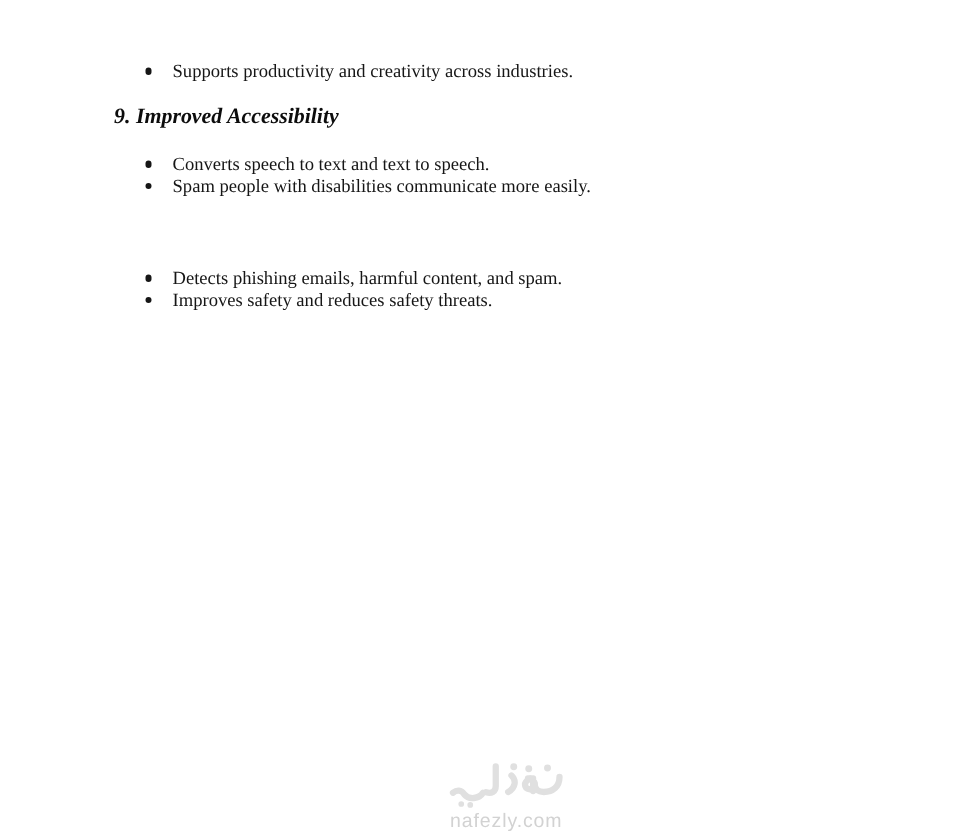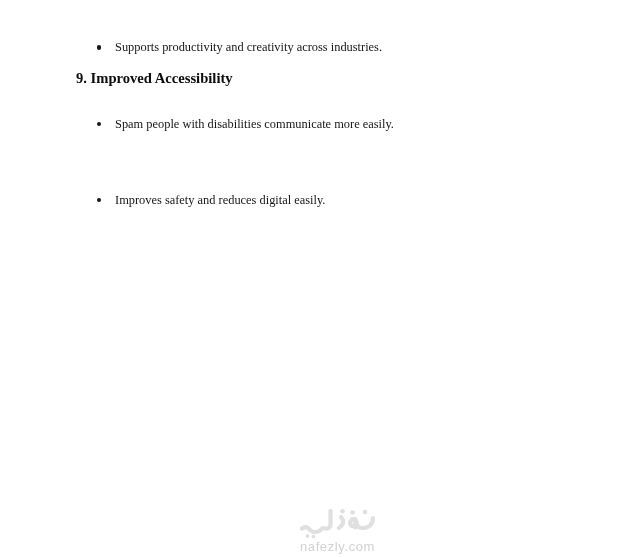--- a/index.html
+++ b/index.html
@@ -33,20 +33,21 @@
     height: 4.4px;
     border-radius: 50%;
     background: #161616;
   }
   .section-heading {
     left: 76px;
     font-size: 14.6px;
     line-height: 16px;
     font-weight: bold;
     color: #0c0c0c;
+    font-style: italic;
   }
   .watermark {
     position: absolute;
     left: 0; right: 0;
     top: 508px;
     text-align: center;
     padding-left: 36px;
   }
   .wm-logo {
     display: block;
@@ -69,29 +70,37 @@
 
 <div class="page">
 
   <div class="doc-line list-item" style="top:40px">
     <span class="bullet-dot"></span>
     <span>Supports productivity and creativity across industries.</span>
   </div>
 
   <div class="doc-line section-heading" style="top:70px">9. Improved Accessibility</div>
 
+  <div class="doc-line list-item" style="top:102px">
+    <span class="bullet-dot"></span>
+    <span>Converts speech to text and text to speech.</span>
+  </div>
   <div class="doc-line list-item" style="top:116.5px">
     <span class="bullet-dot"></span>
     <span>Spam people with disabilities communicate more easily.</span>
   </div>
 
 
+  <div class="doc-line list-item" style="top:178px">
+    <span class="bullet-dot"></span>
+    <span>Detects phishing emails, harmful content, and spam.</span>
+  </div>
   <div class="doc-line list-item" style="top:192.5px">
     <span class="bullet-dot"></span>
-    <span>Improves safety and reduces digital easily.</span>
+    <span>Improves safety and reduces safety threats.</span>
   </div>
 
   <div class="watermark">
 
     <svg class="wm-logo" viewBox="0 0 78 31" aria-hidden="true">
       <g fill="none" stroke="#e0e0e0" stroke-width="4.2" stroke-linecap="round" stroke-linejoin="round">
 
         <path d="M74 10 c0 6.5 -4.5 10 -10.5 10 c-4 0 -6 -2.2 -6 -5.2"></path>
 
         <path d="M53 11 c3.2 0 4.6 2 4.6 4.2 c0 3.2 -5.4 4.2 -6.4 1 c-0.9 -3 2 -5.2 5.2 -5.2 l0 8.4"></path>

